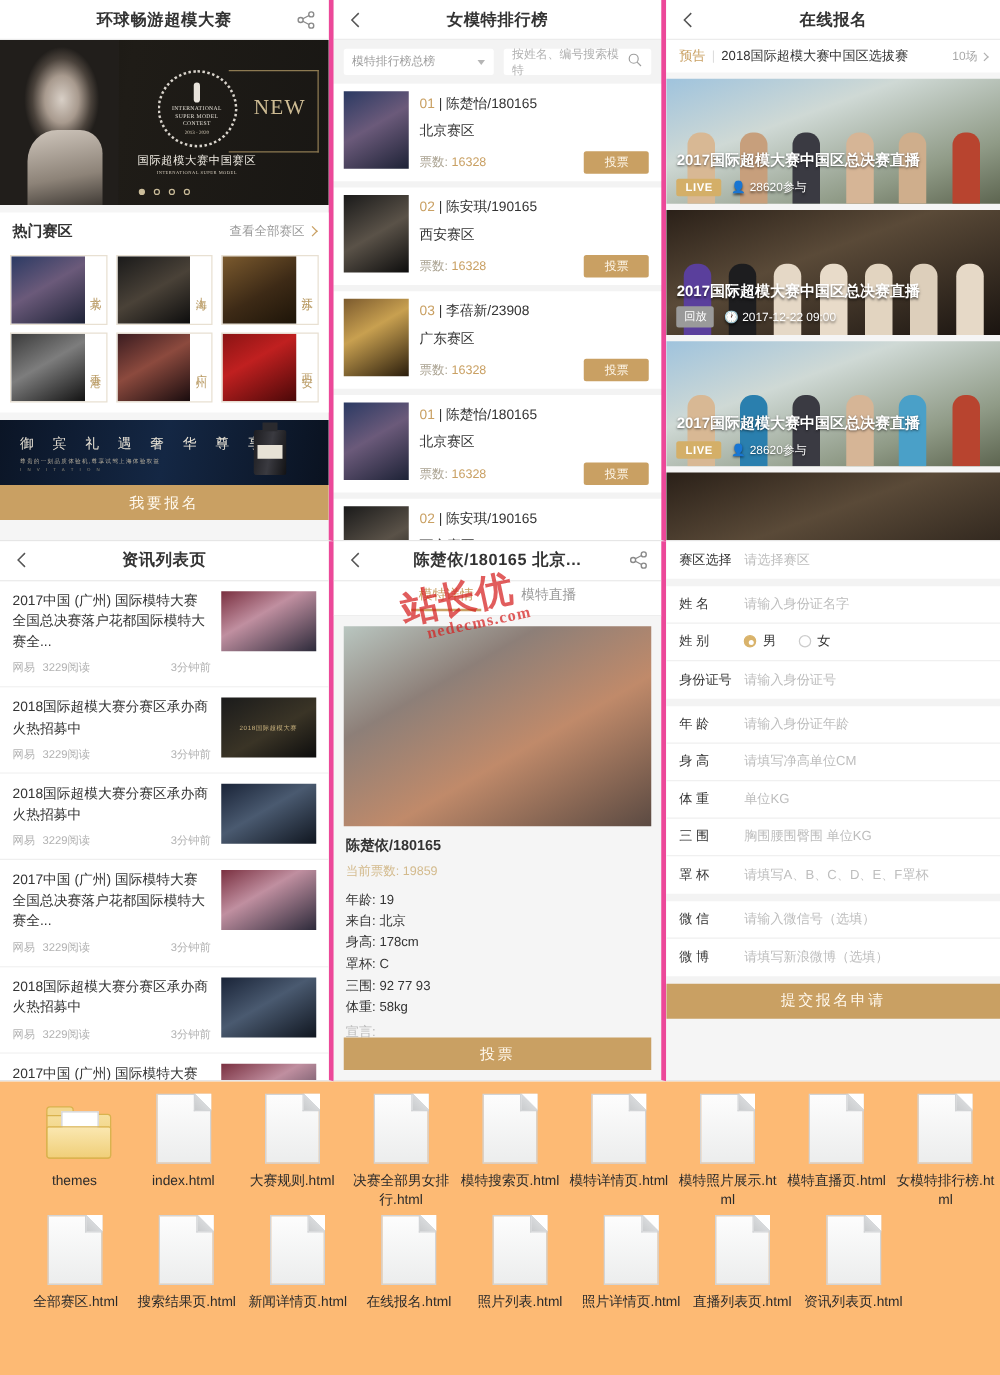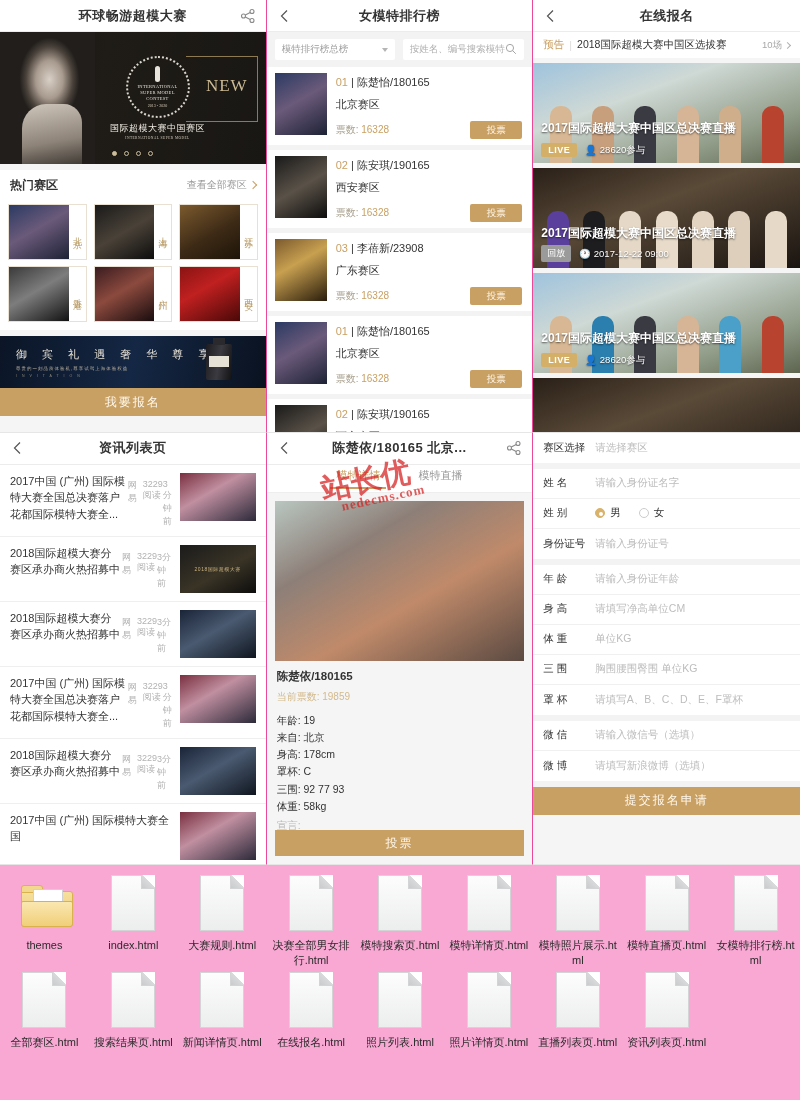--- a/index.html
+++ b/index.html
@@ -3,21 +3,21 @@
 <meta charset="utf-8">
 <style>
   * { box-sizing: border-box; margin: 0; padding: 0; }
   body {
     width: 800px; height: 1100px;
     font-family: "Liberation Sans", "DejaVu Sans", sans-serif;
     background: #fff; overflow: hidden; position: relative;
   }
   .screens { display: flex; width: 800px; height: 865px; flex-wrap: wrap; }
   .phone { width: 266.66px; height: 432.5px; background: #f5f5f5; position: relative;
-           border-right: 1px solid #ec4899; border-bottom: 1px solid #e6e6e6; overflow: hidden; }
+           border-right: 4px solid #ec4899; border-bottom: 1px solid #e6e6e6; overflow: hidden; }
   .phone:nth-child(3n) { border-right: none; }
 
   
   .navbar { height: 32px; background: #fff; display: flex; align-items: center;
             justify-content: center; position: relative; border-bottom: 1px solid #ececec; }
   .navbar .title { font-size: 13px; color: #333; font-weight: 600; letter-spacing: .5px; }
   .nav-back { position: absolute; left: 10px; top: 50%; transform: translateY(-50%);
               width: 16px; height: 16px; }
   .nav-back svg { display: block; }
   .nav-share { position: absolute; right: 10px; top: 50%; transform: translateY(-50%);
@@ -138,21 +138,21 @@
                   text-shadow: 0 1px 2px rgba(0,0,0,.6); font-weight:700; white-space:nowrap; }
   .live-meta { position:absolute; left: 8px; bottom: 6px; display:flex; align-items:center; gap: 8px; }
   .badge-live { background:#d4af68; color:#fff; font-size:9px; padding: 2px 7px; border-radius:2px;
                 letter-spacing:.5px; font-weight:700; }
   .badge-replay { background:#9a9a9a; color:#fff; font-size:9px; padding: 2px 6px; border-radius:2px; }
   .live-sub { font-size: 9.5px; color:#fff; text-shadow:0 1px 2px rgba(0,0,0,.6); }
 
   
   .news-list { background:#f3f3f3; }
   .news-item { background:#fff; padding: 8px 10px; display:flex; gap: 8px; border-bottom:1px solid #efefef; }
-  .news-txt { flex: 1; display:flex; flex-direction:row; justify-content: space-between; }
+  .news-txt { flex: 1; display:flex; flex-direction:column; justify-content: space-between; }
   .news-title { font-size: 11px; color:#333; line-height: 1.5; }
   .news-foot { display:flex; justify-content: space-between; font-size: 9px; color:#b2b2b2; margin-top:6px;}
   .news-src { display:flex; gap: 6px; }
   .news-thumb { width: 76px; height: 48px; flex: 0 0 76px; }
   .nt1 { background: linear-gradient(150deg,#7a3040 0%,#c08fa0 40%,#2c2a3a 100%); }
   .nt2 { background: linear-gradient(150deg,#1b1b1b 0%,#3a3426 55%,#0d0d0d 100%);
          display:flex; align-items:center; justify-content:center; }
   .nt2 span { font-size:5px; color:#c9b27e; letter-spacing:.5px; }
   .nt3 { background: linear-gradient(150deg,#1a2438 0%,#4a5a70 45%,#101620 100%); }
 
@@ -192,21 +192,21 @@
   .radios { display:flex; align-items:center; gap: 18px; font-size: 10.5px; color:#333; }
   .radio { display:flex; align-items:center; gap: 5px; }
   .rdot { width: 10px; height: 10px; border-radius:50%; border:1px solid #ccc; }
   .rdot.on { background:#d9b36b; border-color:#d9b36b; position:relative; }
   .rdot.on::after { content:""; position:absolute; left:3px; top:3px; width:4px; height:4px;
                     border-radius:50%; background:#fff; }
   .submit { height: 28px; background:#c9a063; color:#fff8ec; font-size:12px;
             display:flex; align-items:center; justify-content:center; letter-spacing:2px; }
 
   
-  .files { width: 800px; height: 235px; background:#f9a8d4; padding: 6px 0 0 0; }
+  .files { width: 800px; height: 235px; background:#fdba74; padding: 6px 0 0 16px; }
   .file-row { display:flex; }
   .file { width: 88.9px; display:flex; flex-direction:column; align-items:center; padding-top: 4px; }
   .file-icon { width: 46px; height: 58px; position: relative; }
   .doc { width: 44px; height: 56px; background: linear-gradient(180deg,#fdfdfd 0%,#eceded 100%);
          border: 1px solid #d2d4d6; position: relative; margin: 0 auto; }
   .doc::after { content:""; position:absolute; right:-1px; top:-1px; width:13px; height:13px;
                 background: linear-gradient(225deg,#ffffff 0%,#ffffff 48%,#d8dadc 49%,#c9cbcd 100%);
                 border-left:1px solid #d2d4d6; border-bottom:1px solid #d2d4d6; }
   .folder { width: 52px; height: 42px; position: relative; margin: 10px auto 0; }
   .folder-back { position:absolute; left:0; bottom:0; width:52px; height:36px;

